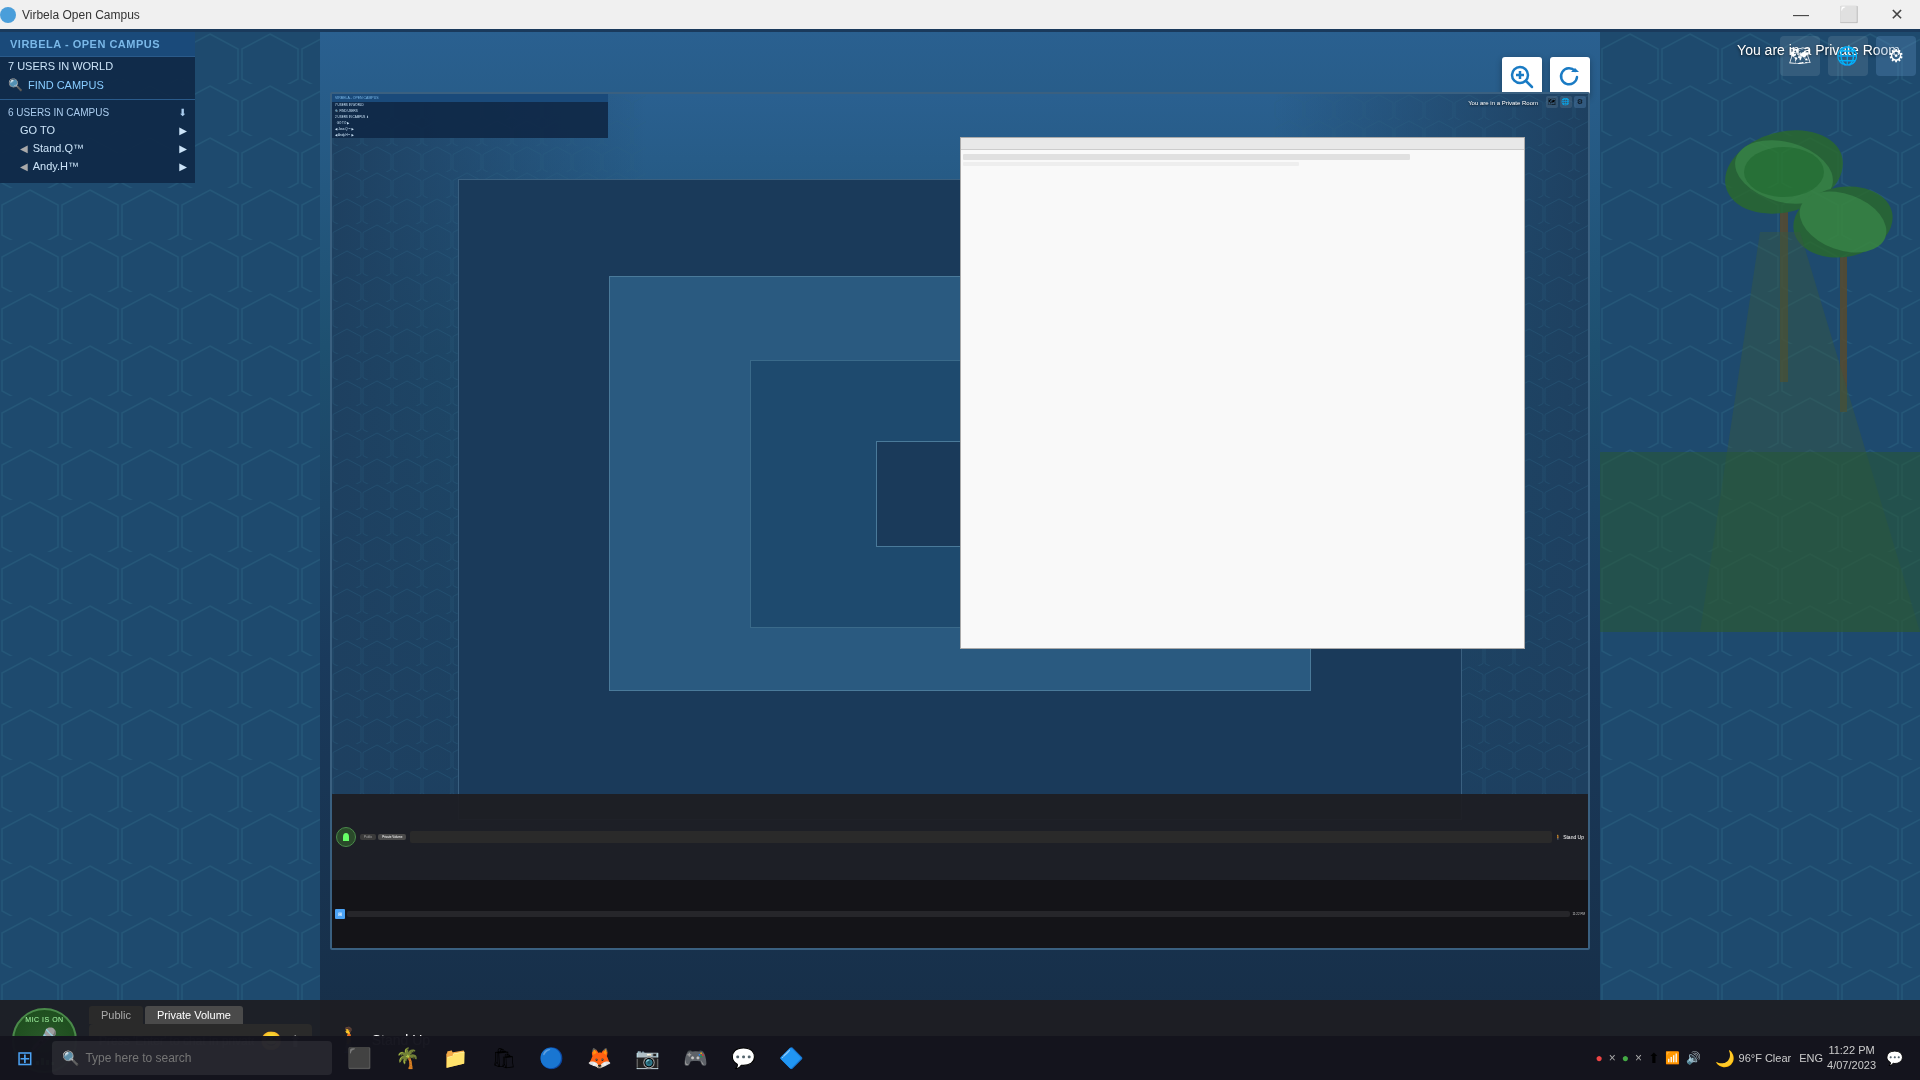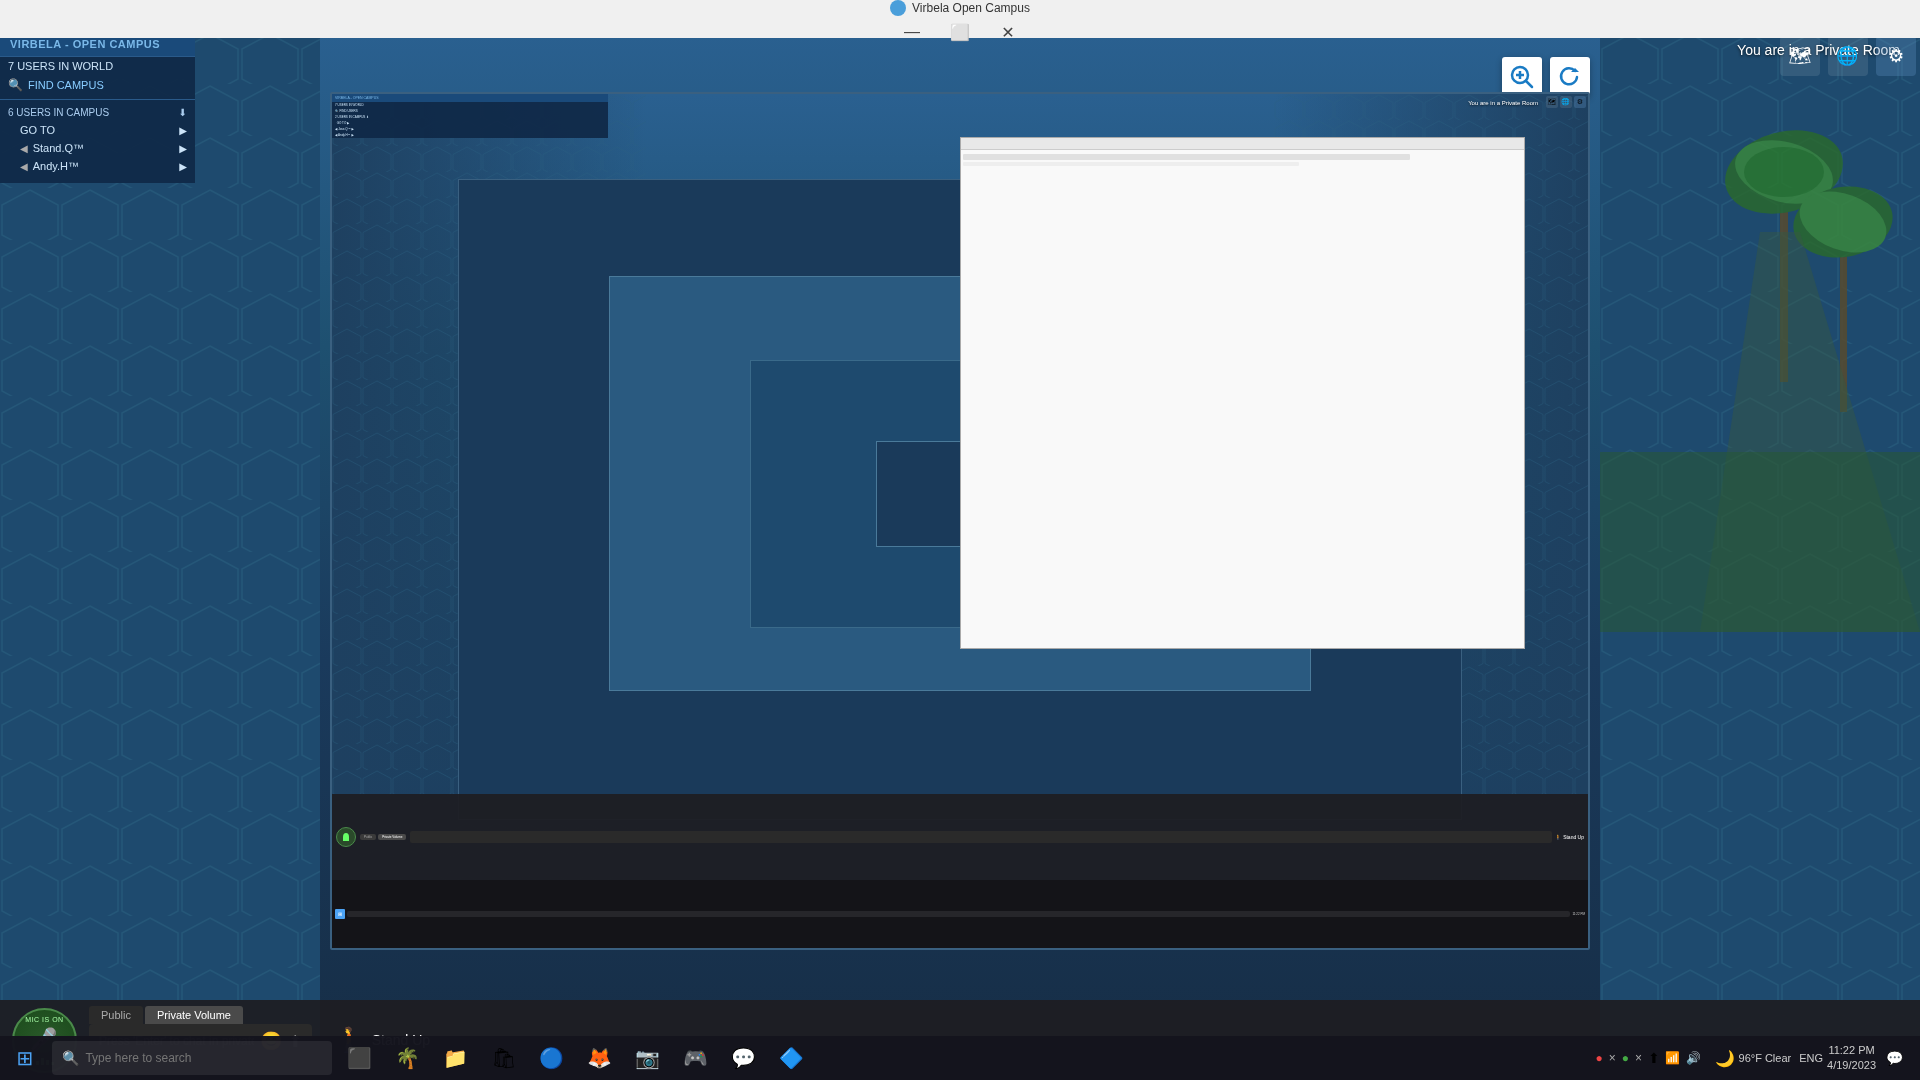--- a/index.html
+++ b/index.html
@@ -10,28 +10,27 @@
       font-family: 'Segoe UI', Arial, sans-serif;
       font-size: 12px;
       background: #1a3a5c;
       position: relative;
     }
 
     
     #title-bar {
       position: absolute;
       top: 0; left: 0; right: 0;
-      height: 38px;
+      height: 29px;
       background: #f0f0f0;
       display: flex;
       align-items: center;
       justify-content: space-between;
-      padding: 0 20px;
+      padding: 0 0;
       z-index: 100;
-      flex-direction: column;
     }
     #title-bar-left {
       display: flex;
       align-items: center;
       gap: 6px;
     }
     #title-bar-icon {
       width: 16px; height: 16px;
       background: #4a9eda;
       border-radius: 50%;
@@ -809,17 +808,17 @@
     </div>
     <div class="taskbar-right-item">
       <span class="weather-icon">🌙</span>
       <span>96°F  Clear</span>
     </div>
     <div style="display:flex;align-items:center;gap:4px;">
       <span style="color:#ccc;font-size:11px;">ENG</span>
     </div>
     <div class="time-display">
       <div>11:22 PM</div>
-      <div>4/19/2023</div>
+      <div>4/07/2023</div>
     </div>
     <div class="notification-btn">💬</div>
   </div>
 </div>
 
 </body></html>

